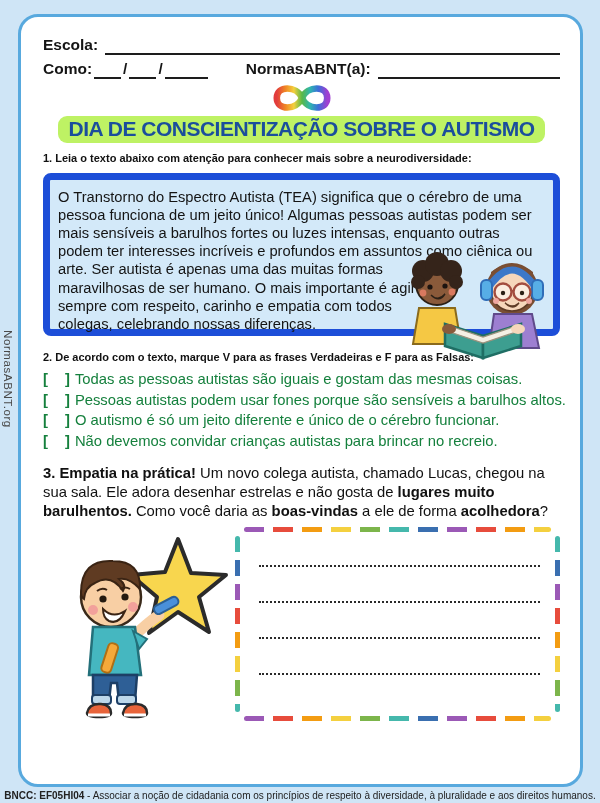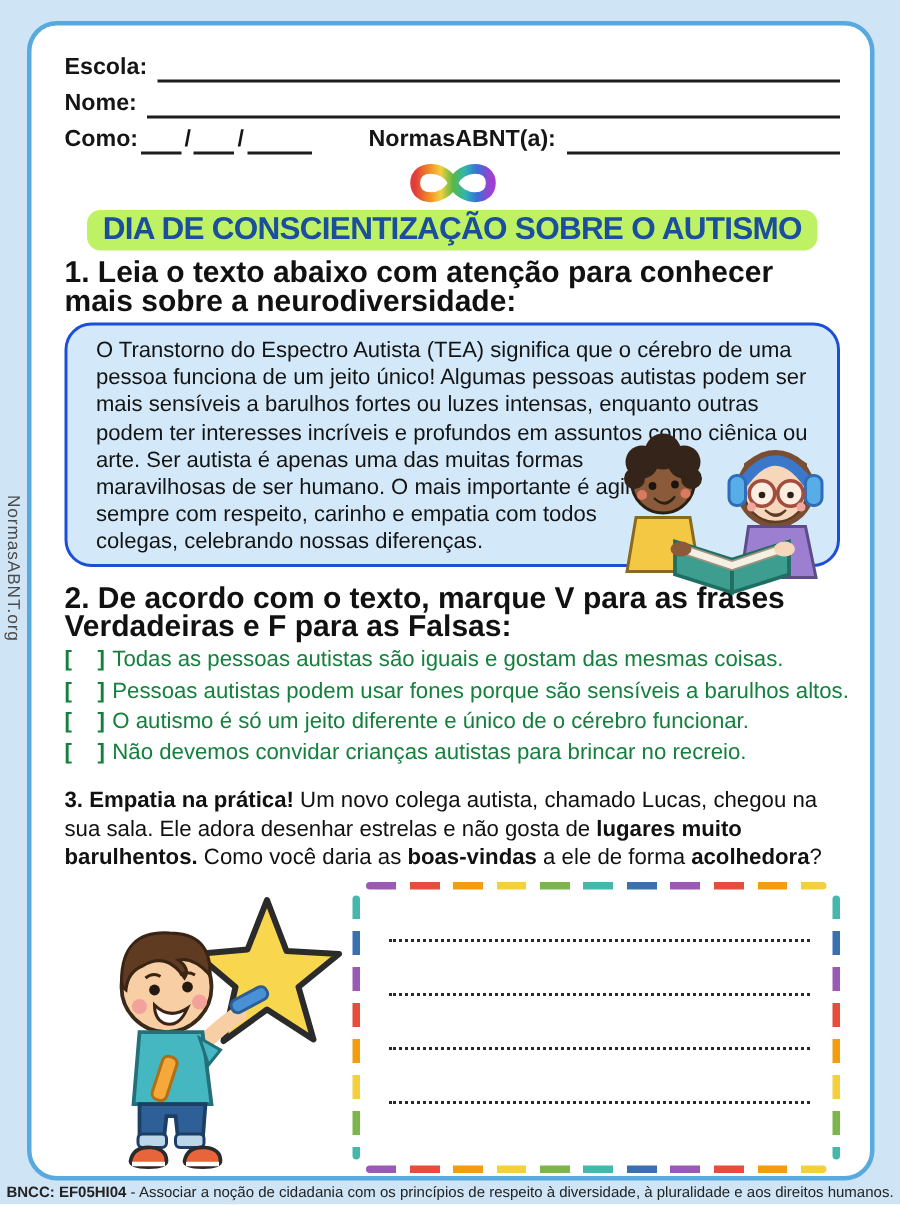--- a/index.html
+++ b/index.html
@@ -17,26 +17,26 @@
   .dline{display:inline-block;border-bottom:2px solid #1d1d1d;height:17px;margin:0 2px;}
   .w1{width:27px;} .w2{width:43px;}
   .slash{padding-bottom:1px;}
   .hgap1{width:14px;} .hgap2{width:22px;}
   
   .inf-wrap{text-align:center;margin-top:2px;height:34px;}
   .title-wrap{text-align:center;margin-top:1px;}
   .title{display:inline-block;background:#bef264;border-radius:9px;padding:1px 11px 2px;
     color:#1b4e9c;font-size:21px;font-weight:bold;letter-spacing:-0.5px;}
   
-  .prompt{font-size:20px;font-weight:bold;color:#111;line-height:18.5px;}
+  .prompt{font-size:11px;font-weight:bold;color:#111;line-height:18.5px;}
   .q1{margin-top:6px;}
   
   .readbox{position:relative;margin-top:5px;height:163px;box-sizing:border-box;
-    background:#d3e9f9;border:2px solid #1d4ed8;border-radius:18px;
-    padding:8px 10px 6px 19px;font-size:14.7px;line-height:18.2px;color:#141414;}
+    background:#d3e9f9;border:7px solid #1d4ed8;border-radius:8px;
+    padding:8px 10px 6px 8px;font-size:14.7px;line-height:18.2px;color:#141414;}
   .readbox p{margin:0;}
   .fl-sp{float:right;width:1px;height:73px;}
   .fl-img{float:right;clear:right;width:112px;height:80px;}
   .kids{position:absolute;right:-14px;top:60px;z-index:2;}
   
   .q2{margin-top:12px;}
   .vf-list{margin-top:3px;}
   .vf-row{font-size:14.8px;color:#15803d;line-height:20.5px;white-space:nowrap;}
   .br{font-weight:600;}
   .gap{display:inline-block;width:17px;}
@@ -75,24 +75,20 @@
 <div class="page">
   <div class="watermark">NormasABNT.org</div>
 
   <div class="card">
 
     <div class="hrow">
       <span class="hlabel">Escola:</span>
       <span class="hline"></span>
     </div>
     <div class="hrow">
-      <span class="hlabel">Nome:</span>
-      <span class="hline"></span>
-    </div>
-    <div class="hrow">
       <span class="hlabel">Como:</span>
       <span class="dline w1"></span>
       <span class="slash">/</span>
       <span class="dline w1"></span>
       <span class="slash">/</span>
       <span class="dline w2"></span>
       <span class="hgap1"></span>
       <span class="hgap2"></span>
       <span class="hlabel">NormasABNT(a):</span>
       <span class="hline"></span>

